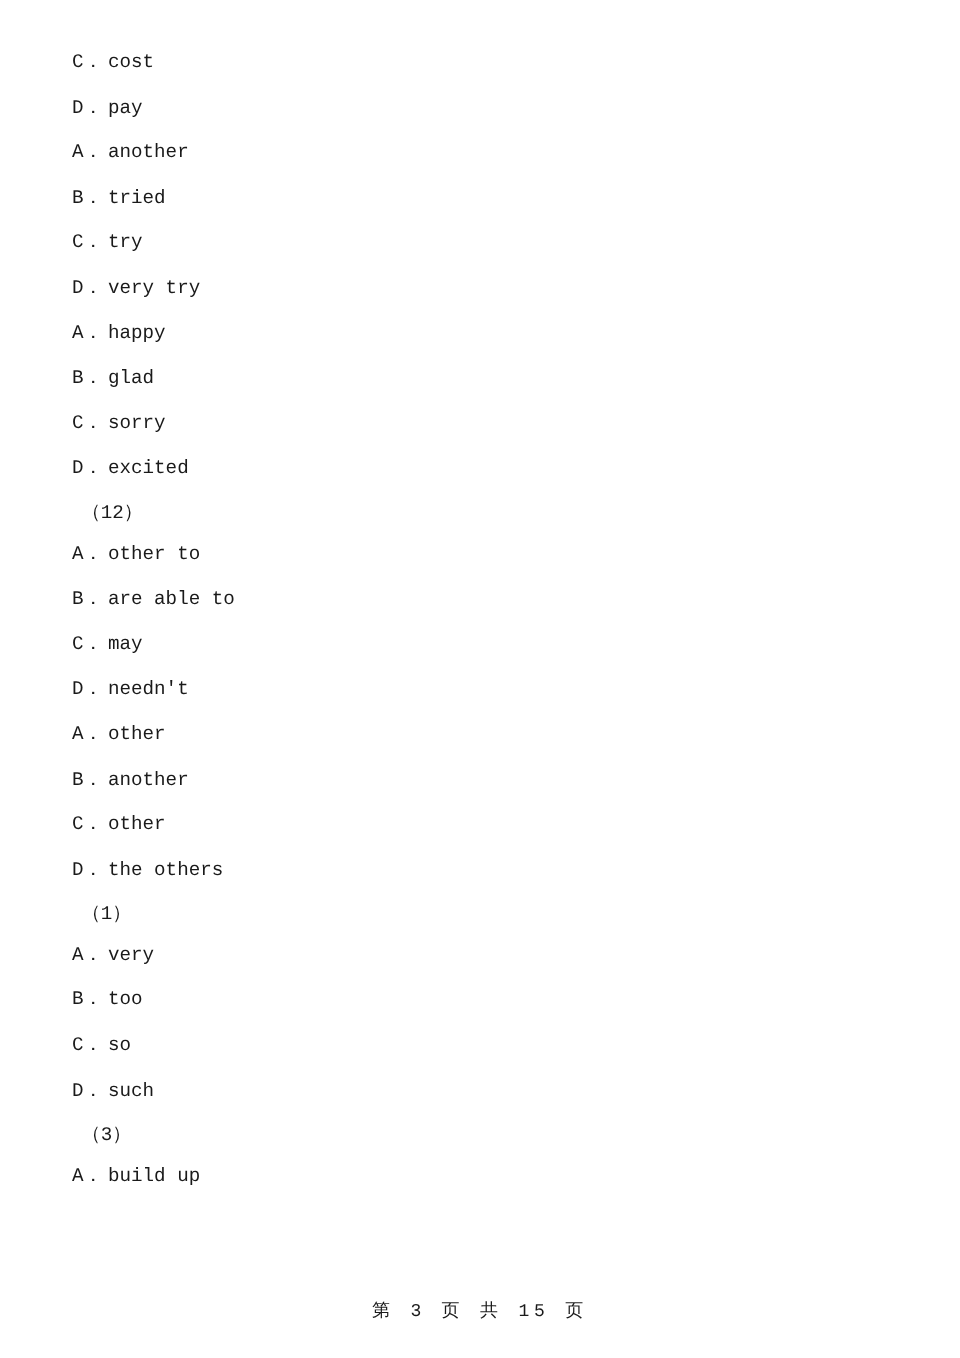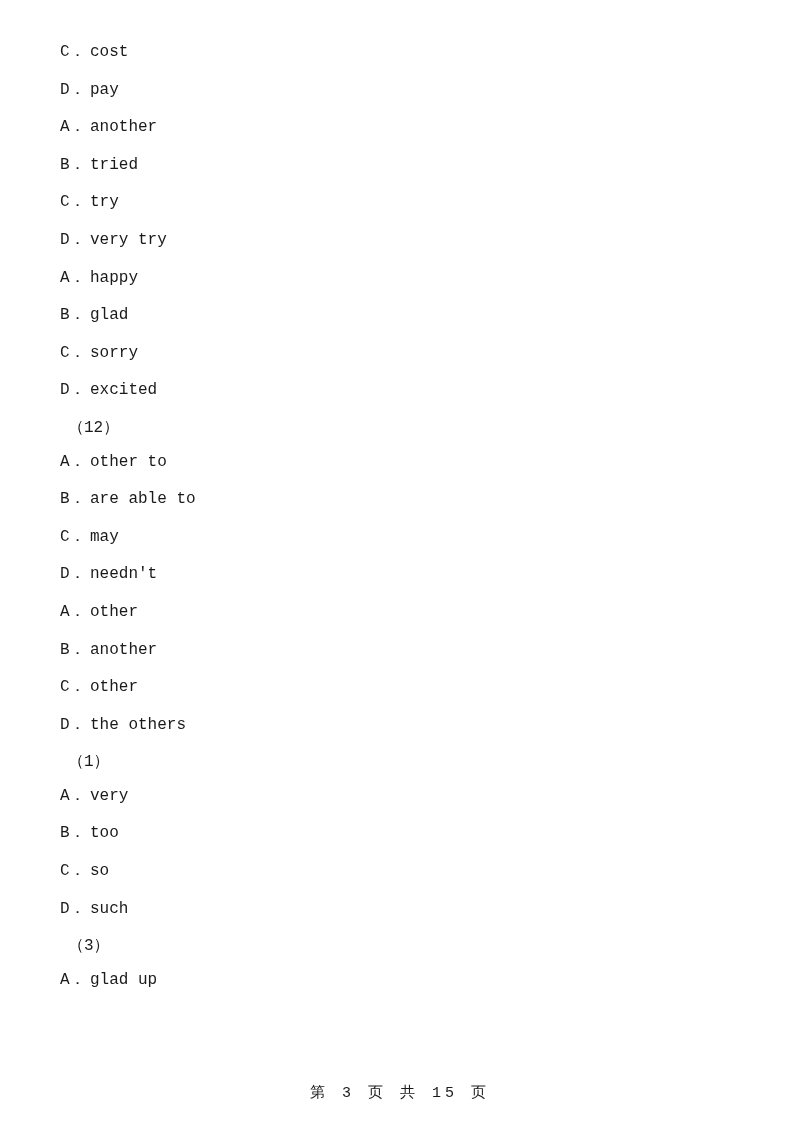--- a/index.html
+++ b/index.html
@@ -148,20 +148,20 @@
   <div class="line">
     <span class="option-label">D．</span>
     <span>such</span>
   </div>
 
   <div class="line question-num">
     <span>（3）</span>
   </div>
   <div class="line">
     <span class="option-label">A．</span>
-    <span>glad up</span>
+    <span>build up</span>
   </div>
 
 </div>
 
 <div class="page-footer">
   <span>第 3 页 共 15 页</span>
 </div>
 
 </body></html>

